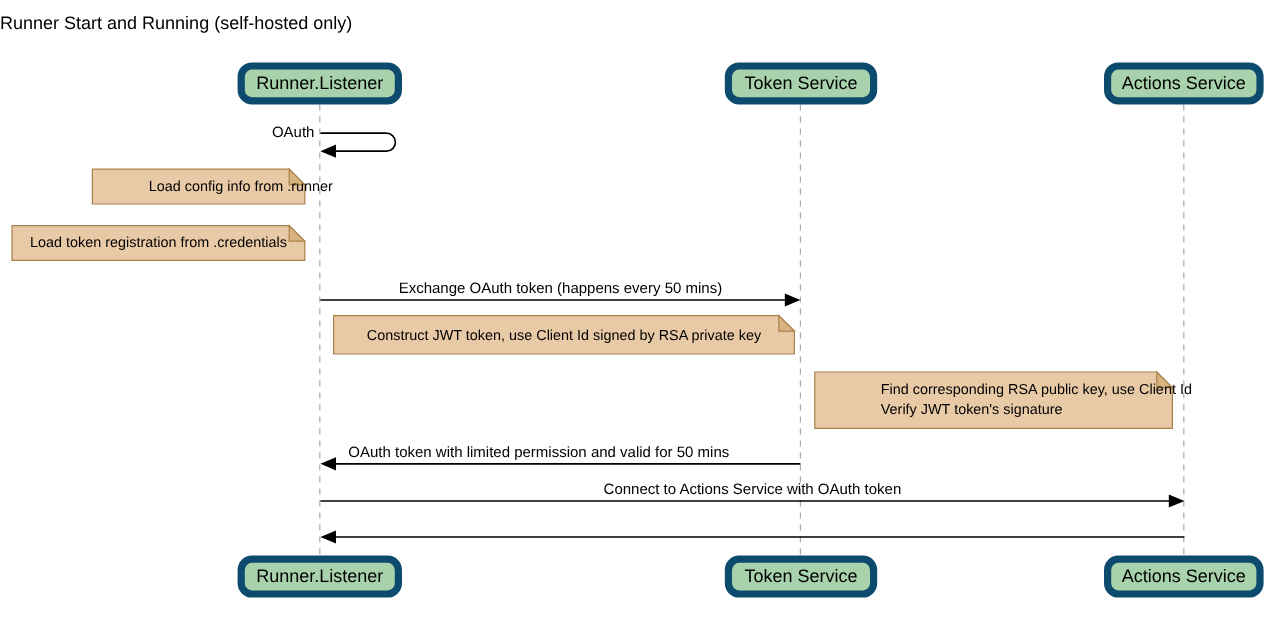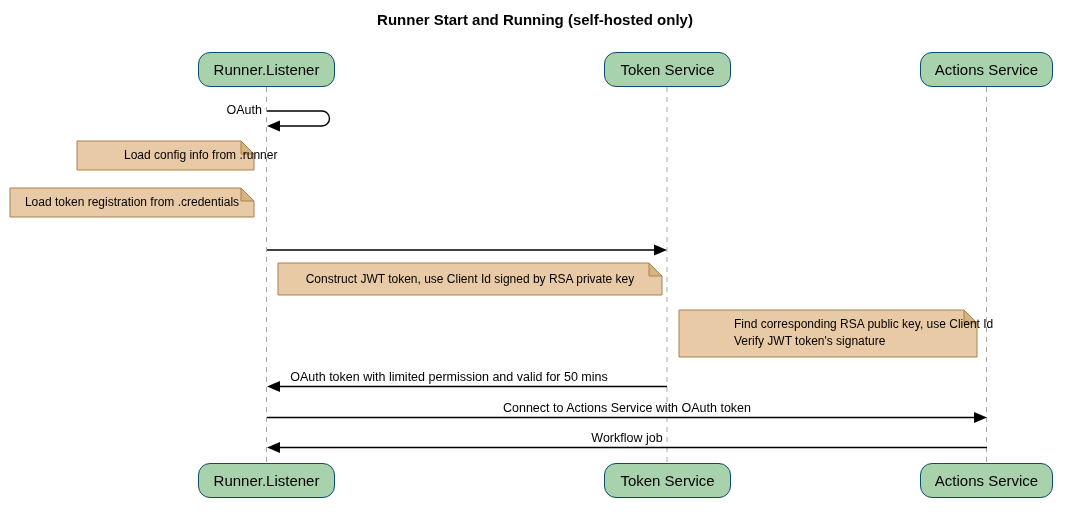--- a/index.html
+++ b/index.html
@@ -3,25 +3,25 @@
 <meta charset="utf-8">
 <style>
   html,body { margin:0; padding:0; background:#ffffff; }
   .canvas {
     position:relative; width:1070px; height:525px; background:#ffffff;
     font-family:"Liberation Sans", sans-serif; color:#000000; overflow:hidden;
   }
   .layer { position:absolute; left:0; top:0; width:1070px; height:525px; }
   .title {
     position:absolute; top:11px; left:0; width:100%;
-    text-align:center; font-size:15px; font-weight:bold;
+    font-size:15px; font-weight:normal;
   }
   .participant {
     position:absolute; height:35px; box-sizing:border-box;
-    background:#A8D2AB; border:1px solid #0c4a6e; border-radius:12px;
+    background:#A8D2AB; border:6px solid #0c4a6e; border-radius:12px;
     display:flex; align-items:center; justify-content:center;
     font-size:15px; white-space:nowrap;
   }
   .msg-label {
     position:absolute; font-size:12.5px; text-align:center; white-space:nowrap;
   }
   .note-text {
     position:absolute; font-size:12px; text-align:center; white-space:nowrap;
     box-sizing:border-box;
   }
@@ -93,23 +93,23 @@
 
   <div class="participant" style="left:198px; top:52px; width:137px;">Runner.Listener</div>
   <div class="participant" style="left:604px; top:52px; width:127px;">Token Service</div>
   <div class="participant" style="left:920px; top:52px; width:133px;">Actions Service</div>
 
   <div class="participant" style="left:198px; top:463px; width:137px;">Runner.Listener</div>
   <div class="participant" style="left:604px; top:463px; width:127px;">Token Service</div>
   <div class="participant" style="left:920px; top:463px; width:133px;">Actions Service</div>
 
   <div class="msg-label" style="left:162px; top:103px; width:100px; text-align:right;">OAuth</div>
+  <div class="msg-label" style="left:267px; top:233px; width:400px;">Exchange OAuth token (happens every 50 mins)</div>
   <div class="msg-label" style="left:249px; top:370px; width:400px;">OAuth token with limited permission and valid for 50 mins</div>
   <div class="msg-label" style="left:267px; top:401px; width:720px;">Connect to Actions Service with OAuth token</div>
-  <div class="msg-label" style="left:267px; top:431px; width:720px;">Workflow job</div>
 
   <div class="note-text" style="left:77px; top:141px; width:177px; line-height:29px;padding-left:47px;">Load config info from .runner</div>
   <div class="note-text" style="left:10px; top:188px; width:244px; line-height:29px;">Load token registration from .credentials</div>
   <div class="note-text" style="left:278px; top:263px; width:384px; line-height:32px;">Construct JWT token, use Client Id signed by RSA private key</div>
   <div class="note-text multiline" style="left:690px; top:316px; width:280px;margin-left:44px;">
     <div>Find corresponding RSA public key, use Client Id</div>
     <div>Verify JWT token's signature</div>
   </div>
 
 </div>

